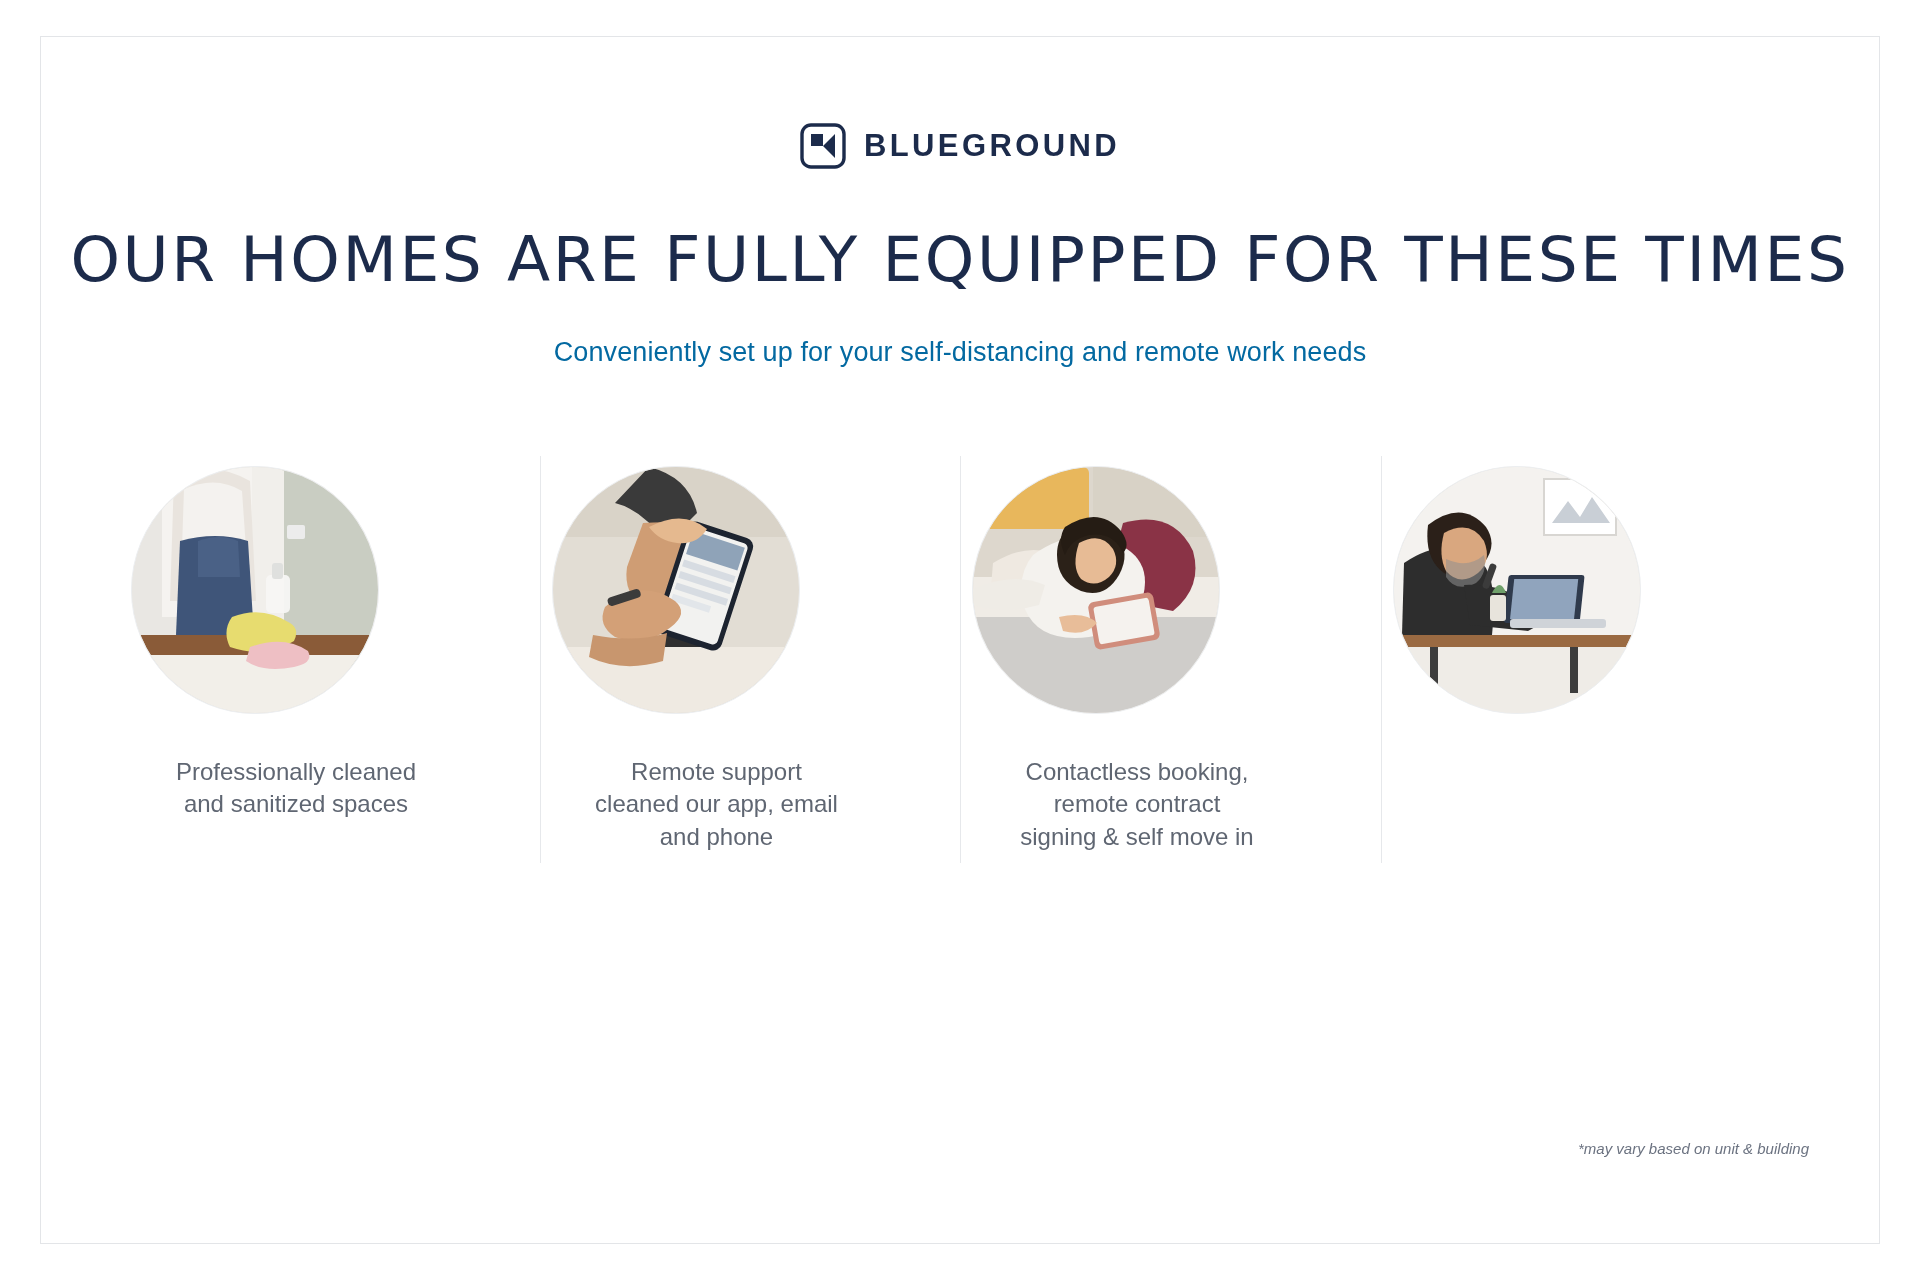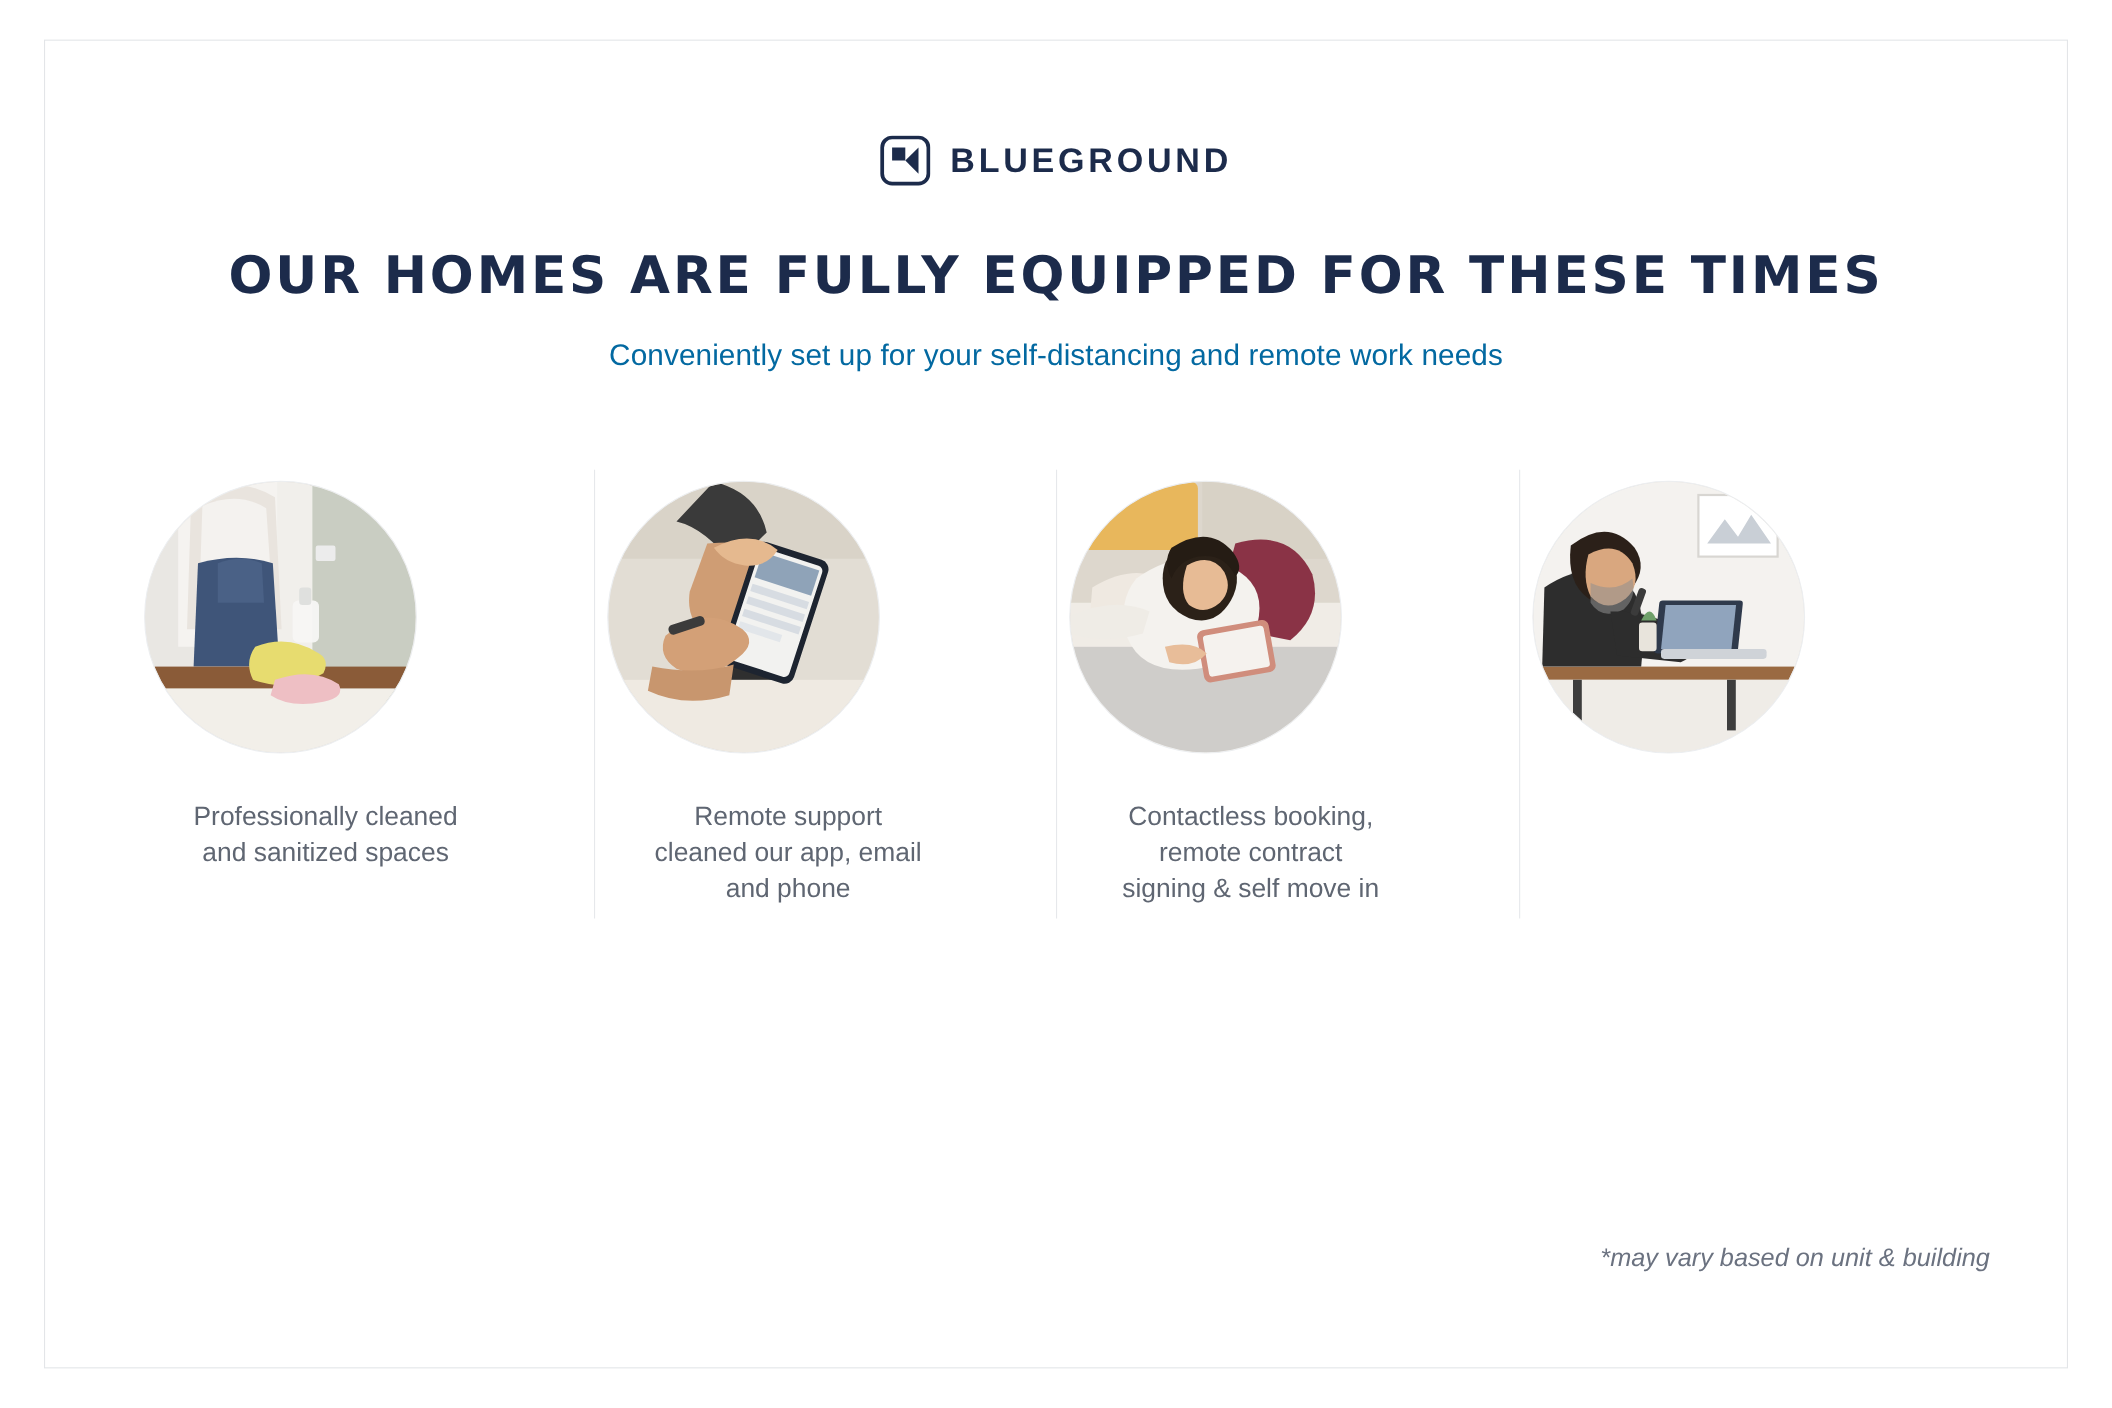--- a/index.html
+++ b/index.html
@@ -49,23 +49,23 @@
     letter-spacing: 3.4px;
     font-weight: 700;
     color: #1c2b4b;
     font-family: "Liberation Sans", sans-serif;
   }
 
   
   .headline {
     margin-top: 56px;
     text-align: center;
-    font-size: 47px;
+    font-size: 63px;
     line-height: 1.1;
-    font-weight: 700;
+    font-weight: 400;
     letter-spacing: 2.6px;
     color: #1c2b4b;
     text-transform: uppercase;
     font-family: "DejaVu Sans", sans-serif;
   }
   .subhead {
     margin-top: 8px;
     text-align: center;
     font-size: 27px;
     color: #0369a1;
@@ -117,21 +117,21 @@
     color: #5f6672;
     font-family: "Liberation Sans", sans-serif;
     max-width: 330px;
   }
 
   
   .footnote {
     position: absolute;
     right: 70px;
     bottom: 86px;
-    font-size: 23px;
+    font-size: 15px;
     font-style: italic;
     color: #6b7280;
     font-family: "Liberation Sans", sans-serif;
   }
 </style>
 </head>
 <body>
 
 <div class="page">
   <div class="frame">

